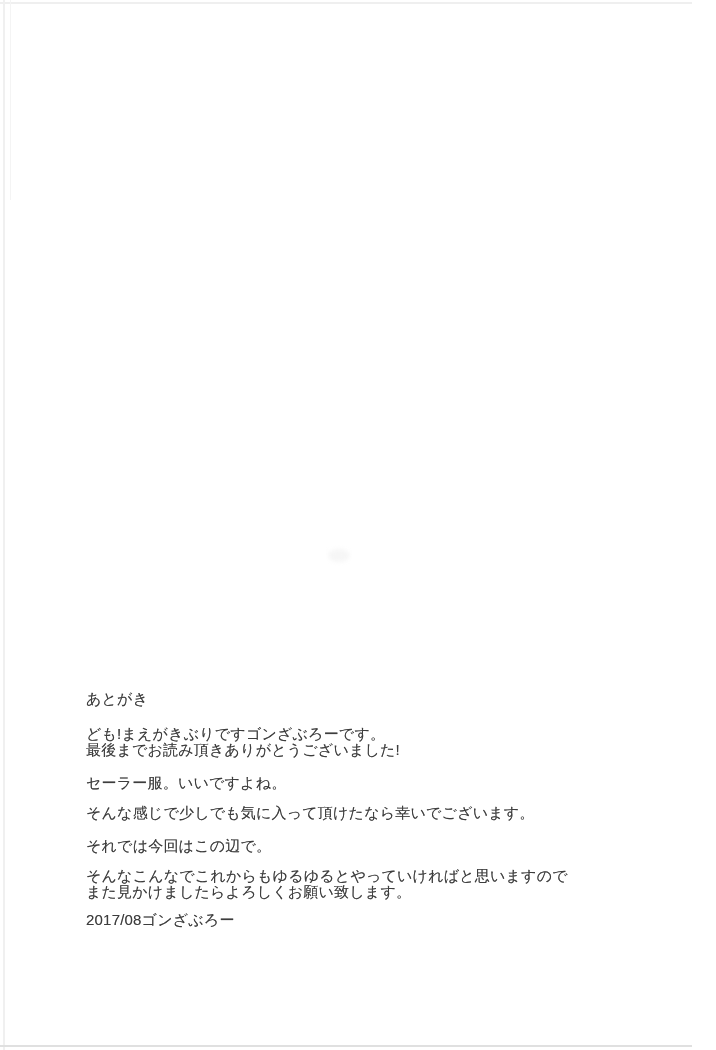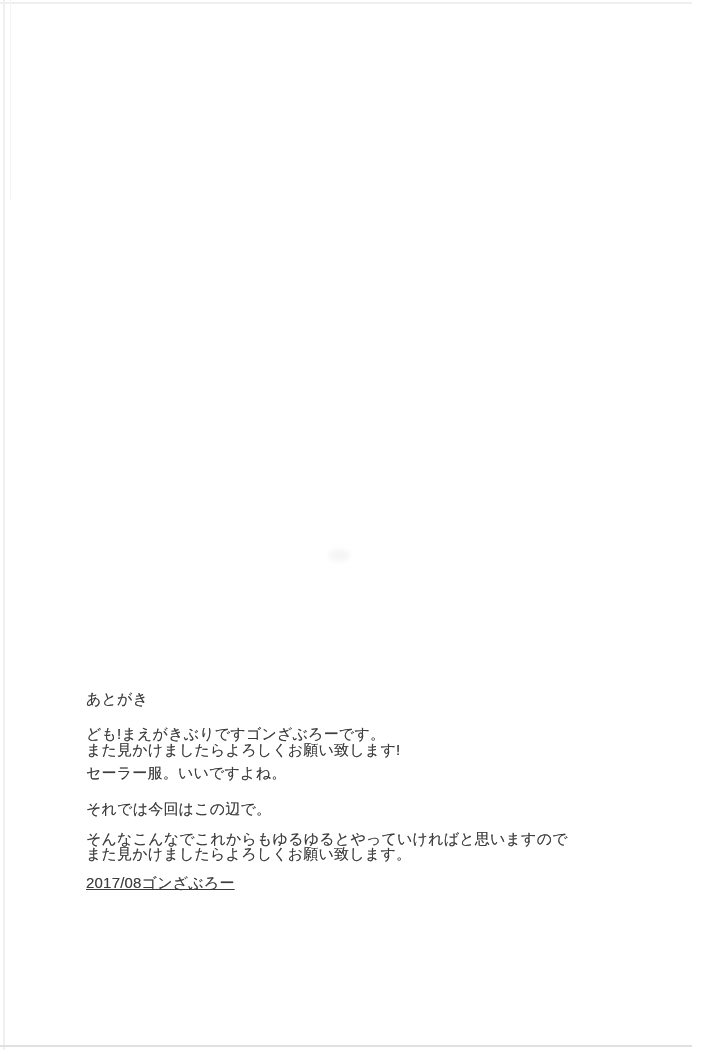--- a/index.html
+++ b/index.html
@@ -45,52 +45,55 @@
     width: 560px;
     color: #3d3d3d;
     font-size: 15px;
     line-height: 15.4px;
     letter-spacing: 0.2px;
     text-shadow: 0 0 0.6px rgba(70,70,70,0.55);
   }
   .afterword .heading { margin: 0 0 0 0; }
   .para { margin: 0; }
   .gap-a { margin-top: 20px; }
-  .gap-b { margin-top: 10px; font-family: Liberation Mono, monospace; }
+  .gap-b { margin-top: 18px; }
   .gap-c { margin-top: 14px; }
   .gap-d { margin-top: 15px; }
   .gap-e { margin-top: 18px; }
-  .gap-f { margin-top: 13px; text-decoration: underline; }
+  .gap-f { margin-top: 13px; }
   .line { white-space: nowrap; text-align: right; }
 </style>
 </head>
 <body>
 
 <div class="page">
 
   <div class="edge edge-top"></div>
   <div class="edge edge-left"></div>
   <div class="edge edge-left-inner"></div>
   <div class="edge edge-right"></div>
   <div class="edge edge-bottom"></div>
   <div class="smudge"></div>
 
   <div class="afterword">
 
     <div class="heading">あとがき</div>
 
     <p class="para gap-a">
       <span class="line">ども!まえがきぶりですゴンざぶろーです。</span><br>
-      <span class="line">また見かけましたらよろしくお願い致します!</span>
+      <span class="line">最後までお読み頂きありがとうございました!</span>
     </p>
 
     <p class="para gap-b">
       <span class="line">セーラー服。いいですよね。</span><br>
     </p>
 
+    <p class="para gap-c">
+      <span class="line">そんな感じで少しでも気に入って頂けたなら幸いでございます。</span>
+    </p>
 
     <p class="para gap-e">
       <span class="line">それでは今回はこの辺で。</span>
     </p>
 
     <p class="para gap-d">
       <span class="line">そんなこんなでこれからもゆるゆるとやっていければと思いますので</span><br>
       <span class="line">また見かけましたらよろしくお願い致します。</span>
     </p>
 

